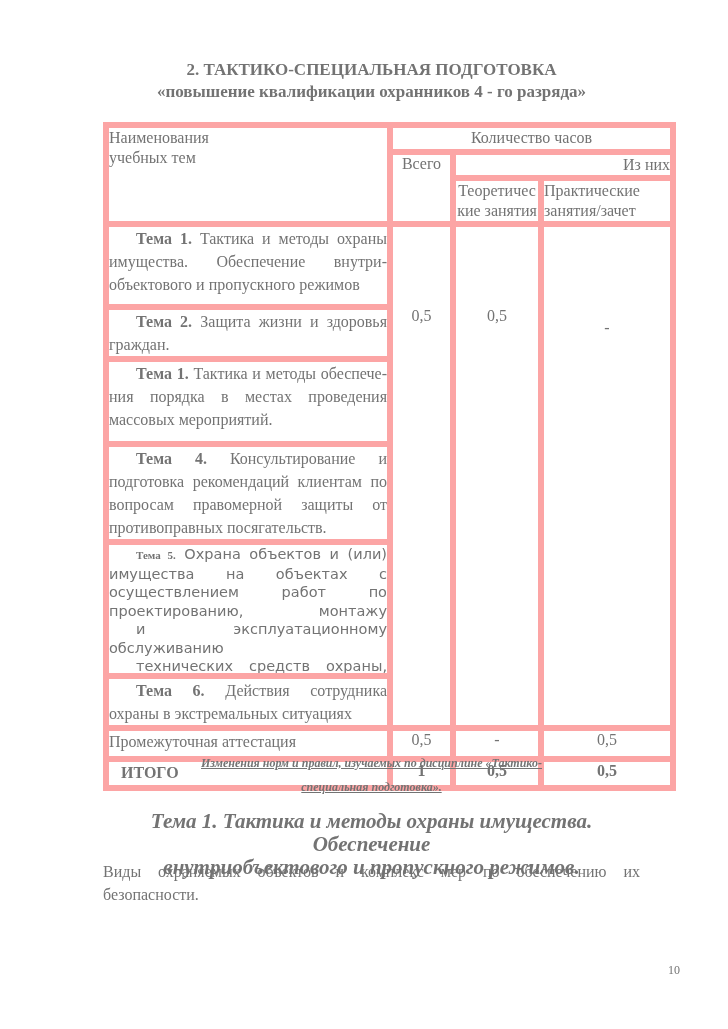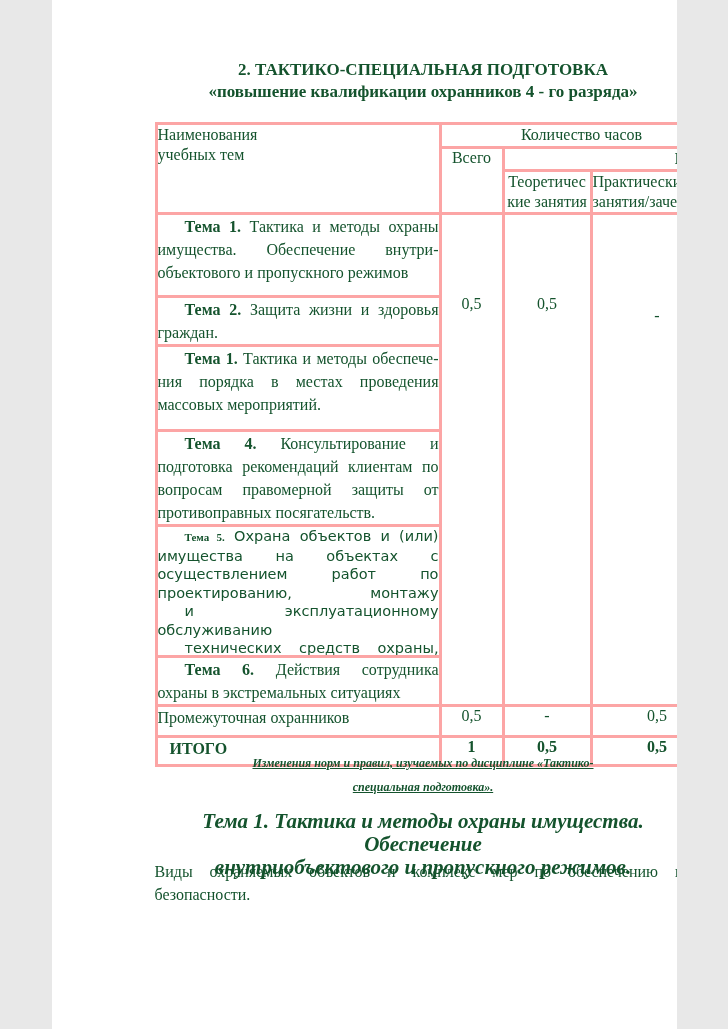--- a/index.html
+++ b/index.html
@@ -1,36 +1,36 @@
 <!DOCTYPE html>
 <html><head>
 <meta charset="utf-8">
 <style>
   html,body { margin:0; padding:0; background:#e8e8e8; }
   .page {
-    position:relative; width:625px; height:1029px; margin:0 auto;
-    background:#ffffff; color:#14532d;
+    position:relative; width:728px; height:1029px; margin:0 auto;
+    background:#ffffff; color:#737373;
     font-family:"Liberation Serif", serif;
     overflow:hidden;
   }
 
   
   .doc-title {
     position:absolute; top:59px; left:103px; width:537px;
     text-align:center; font-weight:bold; font-size:17px; line-height:22px;
   }
 
   
   table.schedule {
     position:absolute; top:122px; left:103px;
     width:567px; table-layout:fixed; border-collapse:collapse;
     font-size:16px;
   }
   table.schedule th, table.schedule td {
-    border:3px solid #fca5a5; padding:0; vertical-align:top;
+    border:6px solid #fca5a5; padding:0; vertical-align:top;
     font-weight:normal; overflow:hidden;
   }
   .col-names  { width:284px; }
   .col-total  { width:63px; }
   .col-theory { width:88px; }
   .col-pract  { width:132px; }
 
   th.names-hd  { text-align:left; padding:1px 2px 0 58px; line-height:20px; white-space:pre-line; }
   th.group-hd  { text-align:center; line-height:20px; height:21px; }
   th.ofthem-hd { text-align:right; line-height:19px; height:20px; }
@@ -161,21 +161,21 @@
         </td>
       </tr>
 
       <tr class="r-t6">
         <td class="topic">
           <p><b class="tlabel">Тема 6.</b> <span>Действия сотрудника охраны в экстремальных ситуациях</span></p>
         </td>
       </tr>
 
       <tr class="r-int">
-        <td class="row-label">Промежуточная охранников</td>
+        <td class="row-label">Промежуточная аттестация</td>
         <td class="row-val">0,5</td>
         <td class="row-val">-</td>
         <td class="row-val">0,5</td>
       </tr>
 
       <tr class="r-tot">
         <td class="row-label">ИТОГО</td>
         <td class="row-val">1</td>
         <td class="row-val">0,5</td>
         <td class="row-val">0,5</td>

